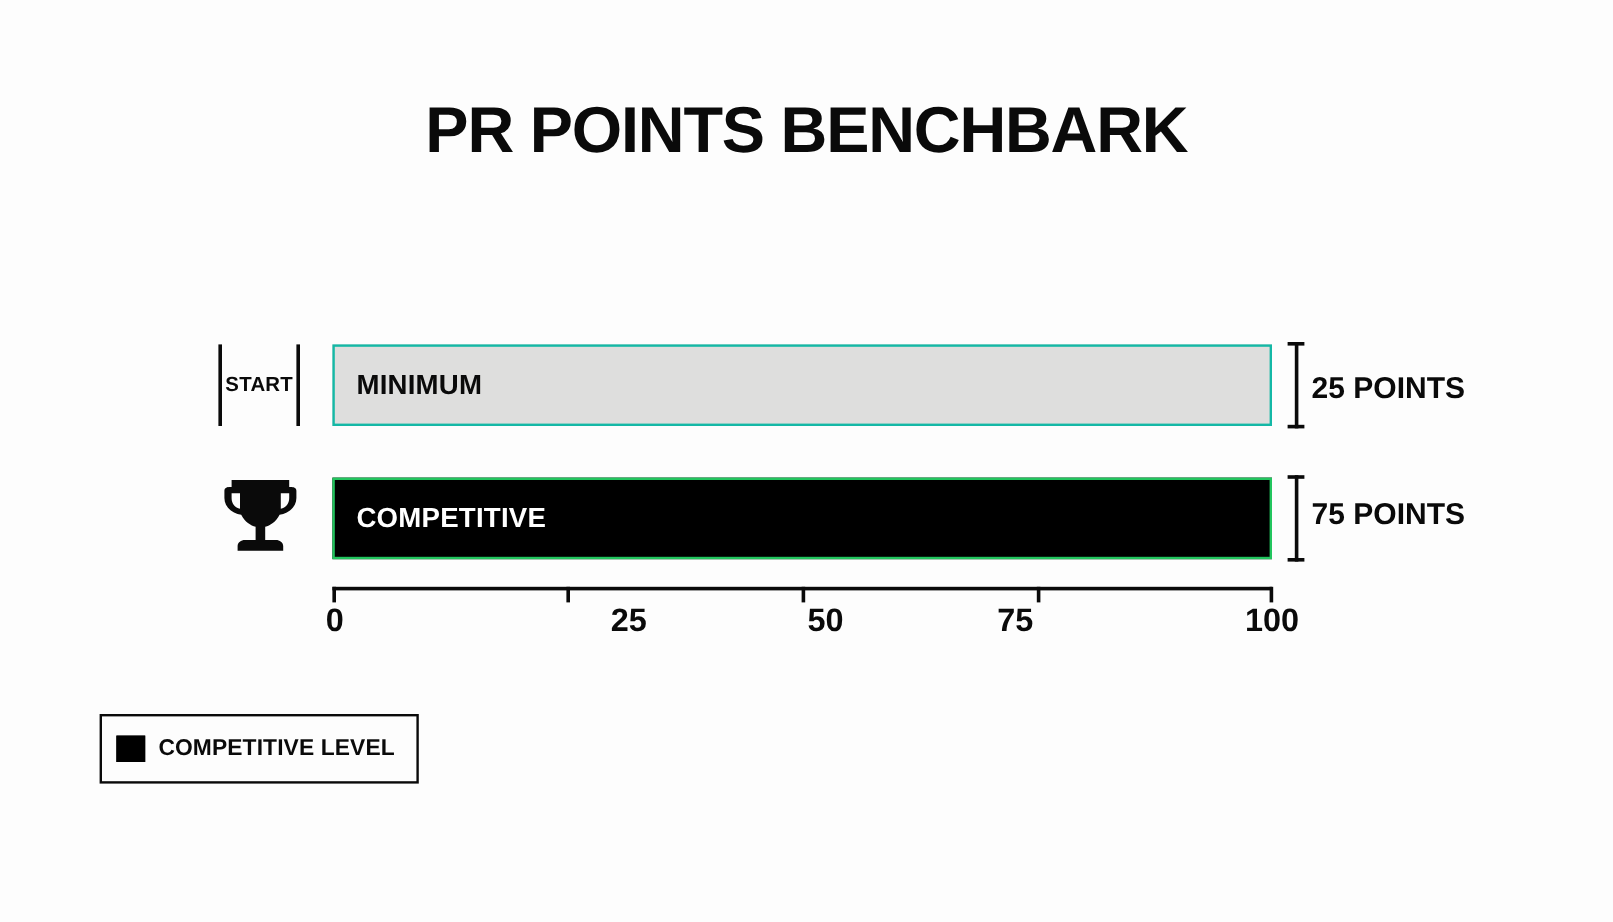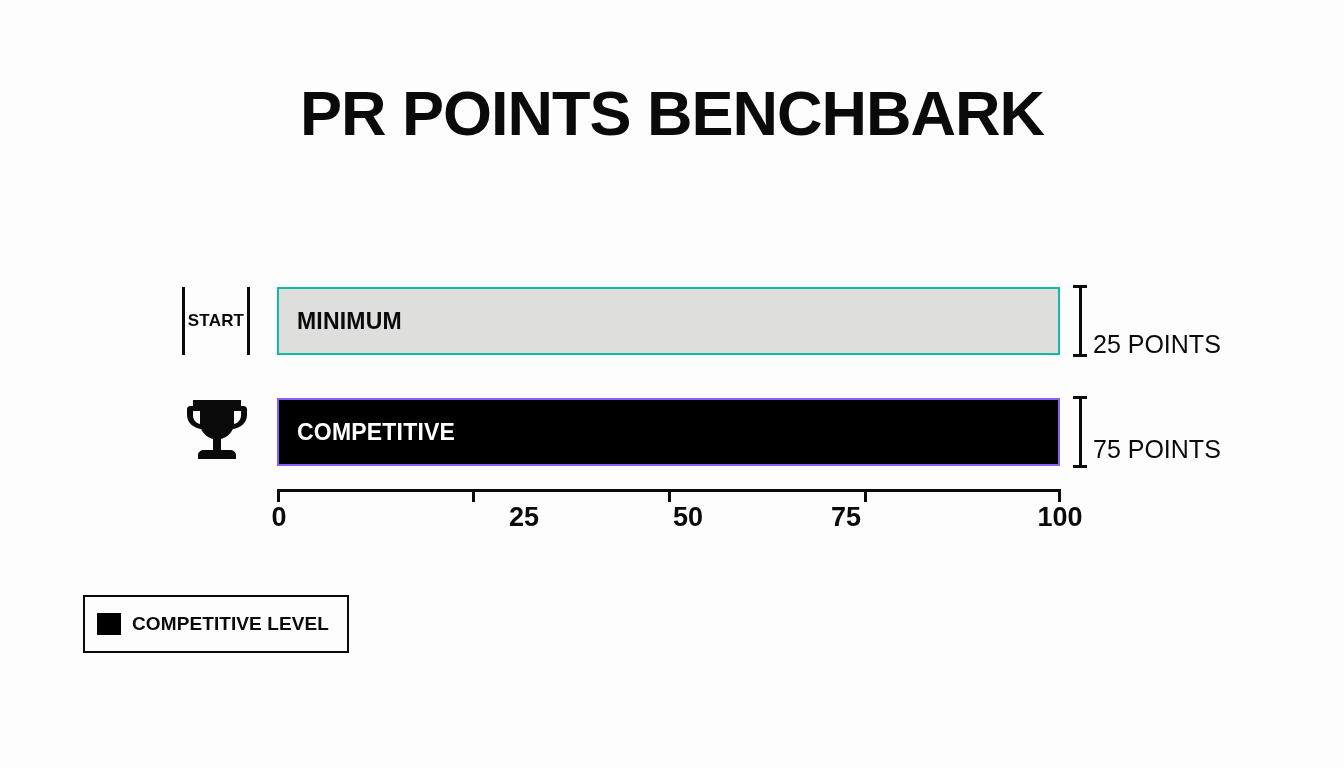--- a/index.html
+++ b/index.html
@@ -21,21 +21,21 @@
     inset: 0;
   }
 
   
   .title {
     position: absolute;
     top: 82px;
     left: 0;
     width: 100%;
     text-align: center;
-    font-size: 63px;
+    font-size: 54px;
     font-weight: 700;
     letter-spacing: -1px;
     line-height: 1;
     color: #0a0a0a;
   }
 
   
   .chart {
     position: absolute;
     left: 0;
@@ -57,21 +57,21 @@
     top: 0;
     height: 100%;
     box-sizing: border-box;
   }
   .bar.minimum {
     background: #dededd;
     border: 2px solid #14b8a6;
   }
   .bar.competitive {
     background: #000000;
-    border: 2px solid #8b5cf6;
+    border: 2px solid #22c55e;
   }
 
   .bar-label {
     position: absolute;
     top: 50%;
     transform: translateY(-50%);
     left: 18px;
     font-size: 23px;
     font-weight: 700;
     letter-spacing: 0.2px;
@@ -99,24 +99,23 @@
     width: 14px;
     height: 3px;
     background: #0a0a0a;
   }
   .bracket .cap.top { top: 0; }
   .bracket .cap.bot { bottom: 0; }
 
   .bracket-text {
     position: absolute;
     font-size: 25px;
-    font-weight: 400;
-    white-space: nowrap;
-    color: #0a0a0a;
-    margin-top: 20px;
+    font-weight: 700;
+    white-space: nowrap;
+    color: #0a0a0a;
   }
 
   
   .start-bracket {
     position: absolute;
     left: 182px;
     top: 287px;
     width: 68px;
     height: 68px;
   }

